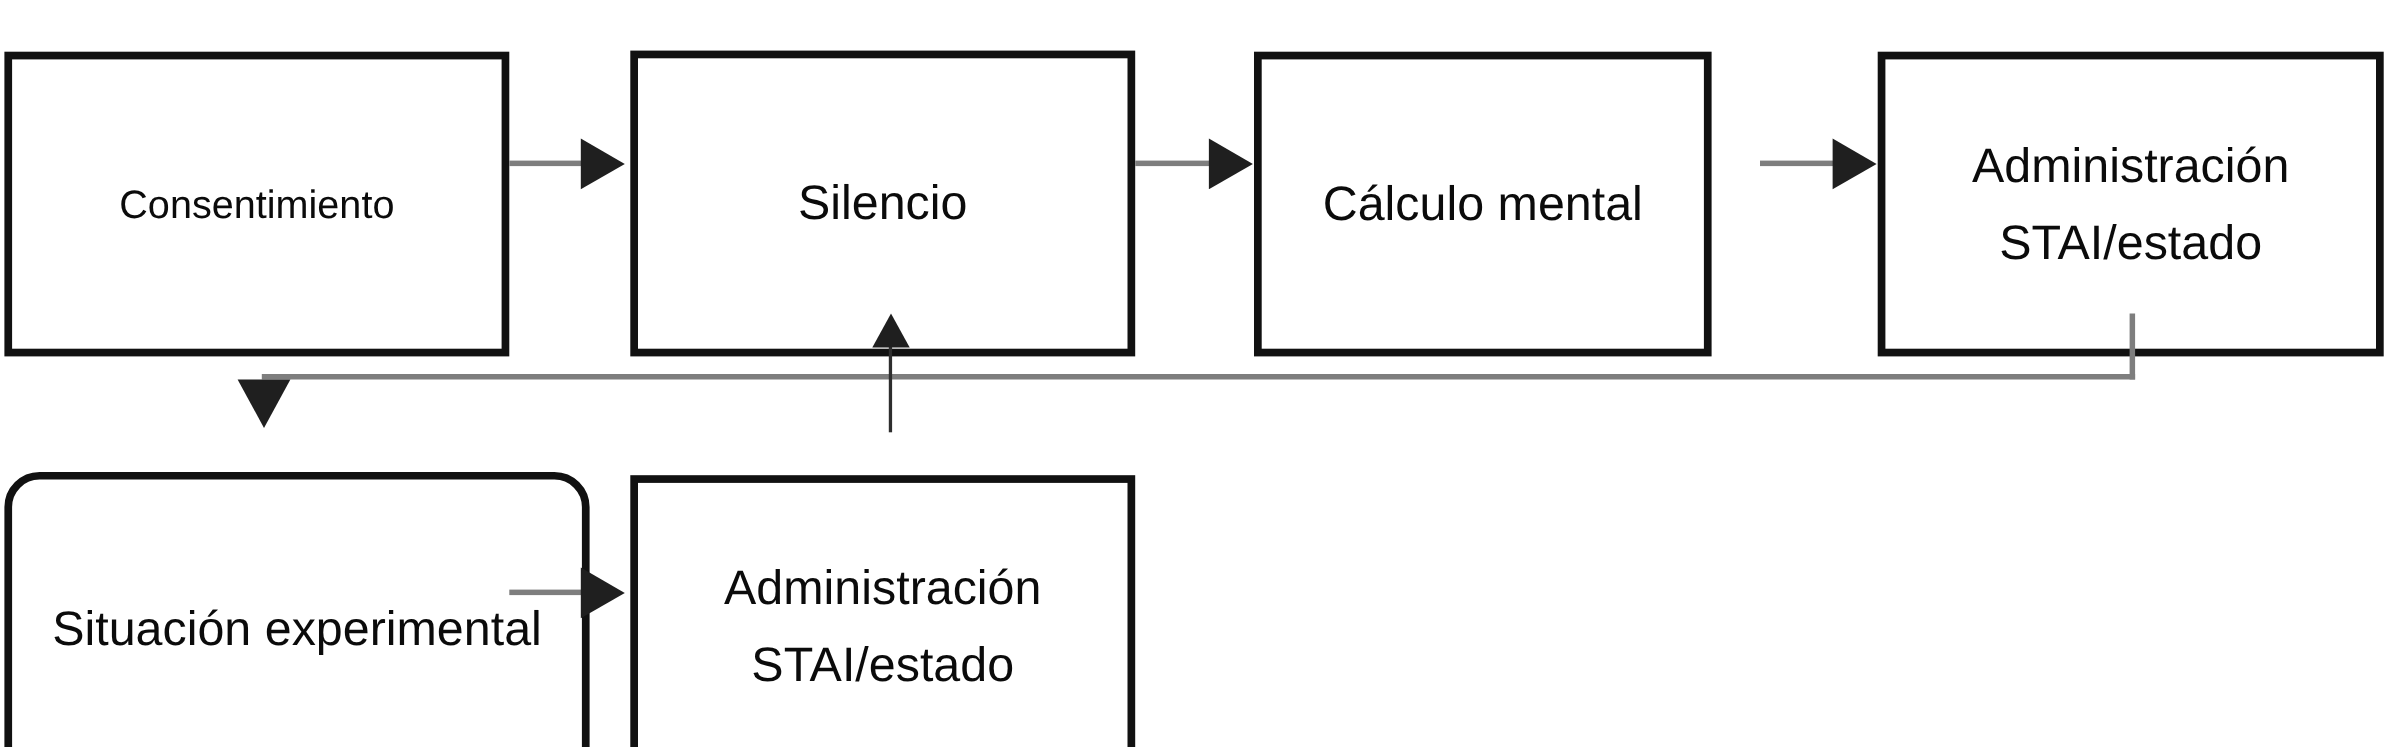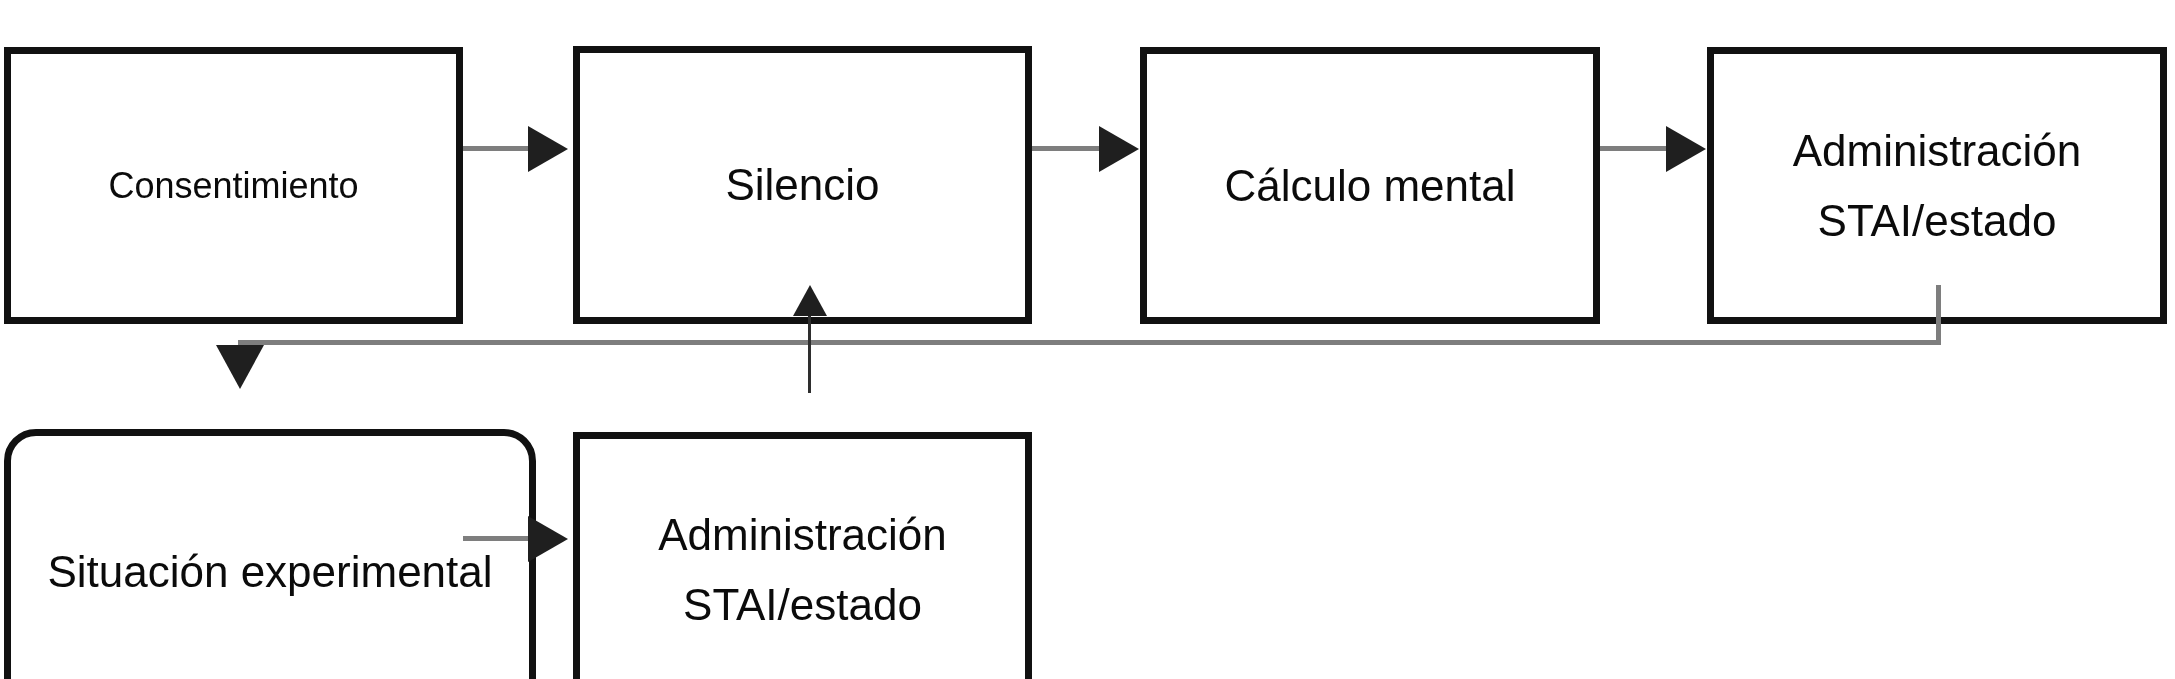--- a/index.html
+++ b/index.html
@@ -29,21 +29,21 @@
     margin-top: 39px;
   }
   .box .line { display: block; white-space: nowrap; }
 
   .fs-small { font-size: 36px; line-height: 67px; }
   .fs-big   { font-size: 44px; line-height: 70px; }
   .fs-big5  { font-size: 44px; line-height: 72px; }
 
   #box-consentimiento { left: 4px;    top: 8px;   width: 459px; height: 277px; }
   #box-silencio       { left: 573px;  top: 7px;   width: 459px; height: 278px; }
-  #box-calculo        { left: 1140px; top: 8px;   width: 460px; height: 277px; }
+  #box-calculo        { left: 1140px; top: 8px;   width: 416px; height: 277px; }
   #box-stai-sup       { left: 1707px; top: 8px;   width: 460px; height: 277px; }
   #box-experimental   { left: 4px;    top: 390px; width: 532px; height: 285px; border-radius: 32px; }
   #box-stai-inf       { left: 573px;  top: 393px; width: 459px; height: 275px; }
 
   .hline {
     position: absolute;
     height: 5px;
     background: var(--arrow-line, #7e7e7e);
   }
   .vline {

